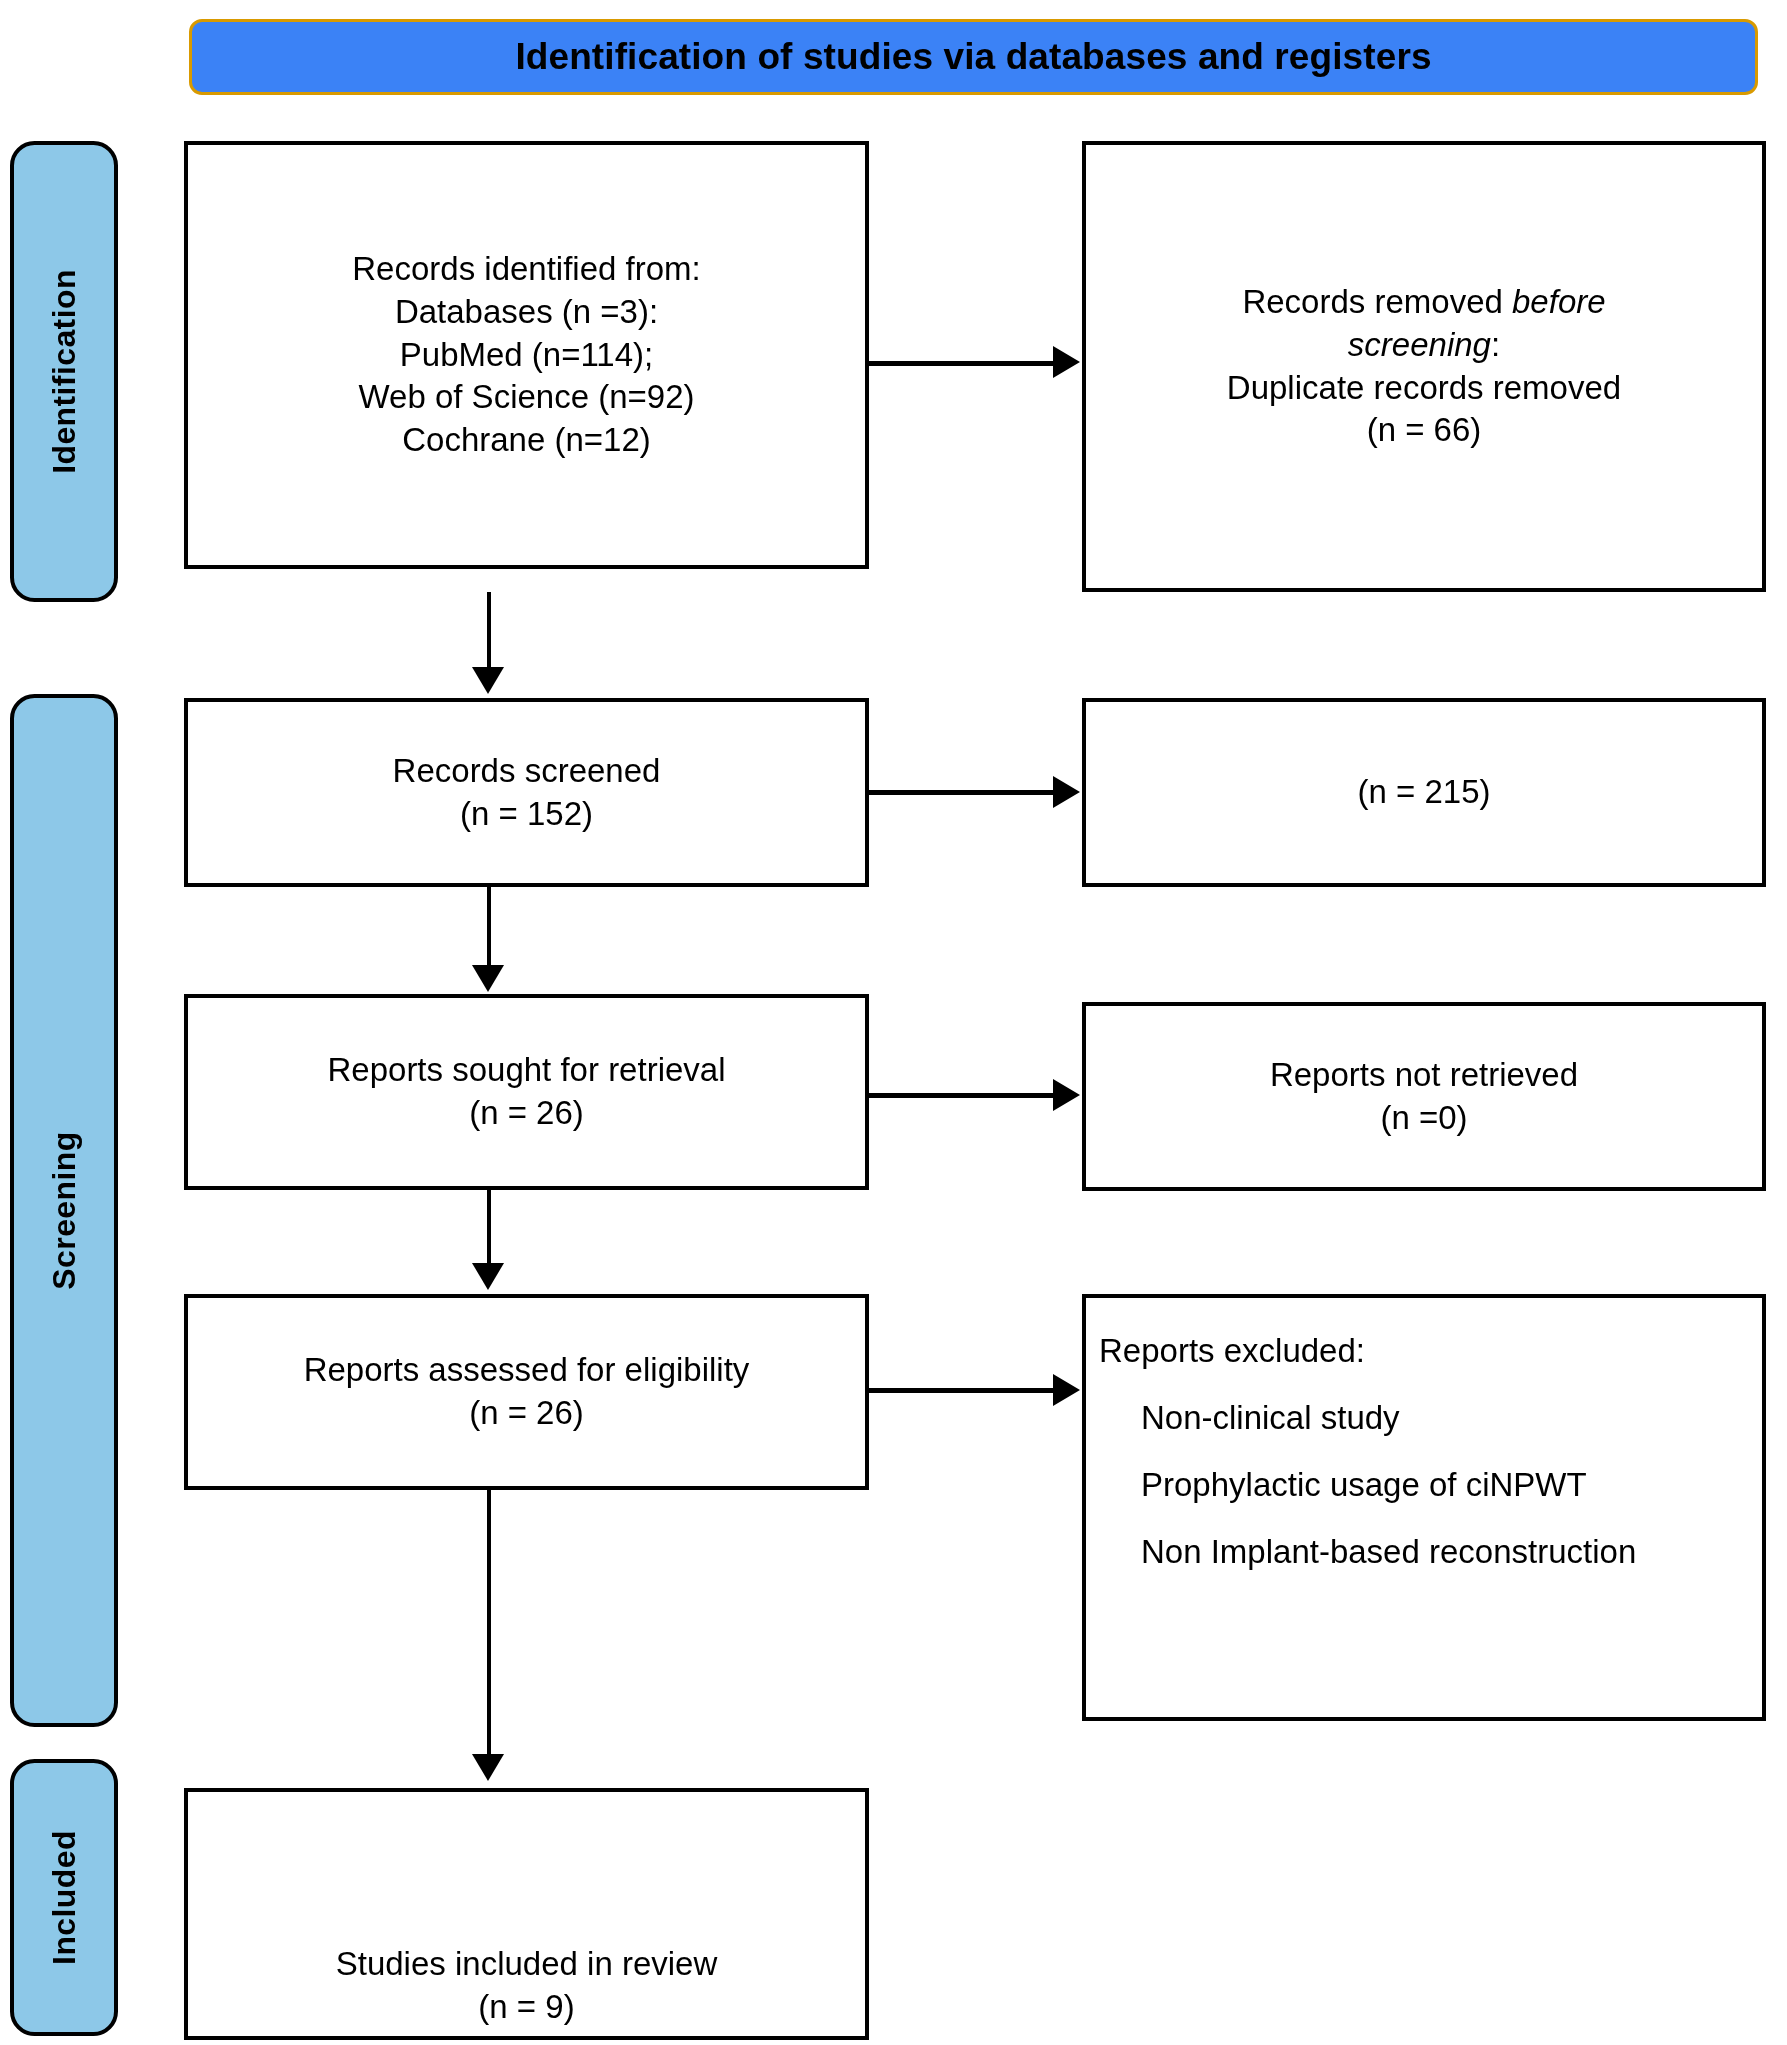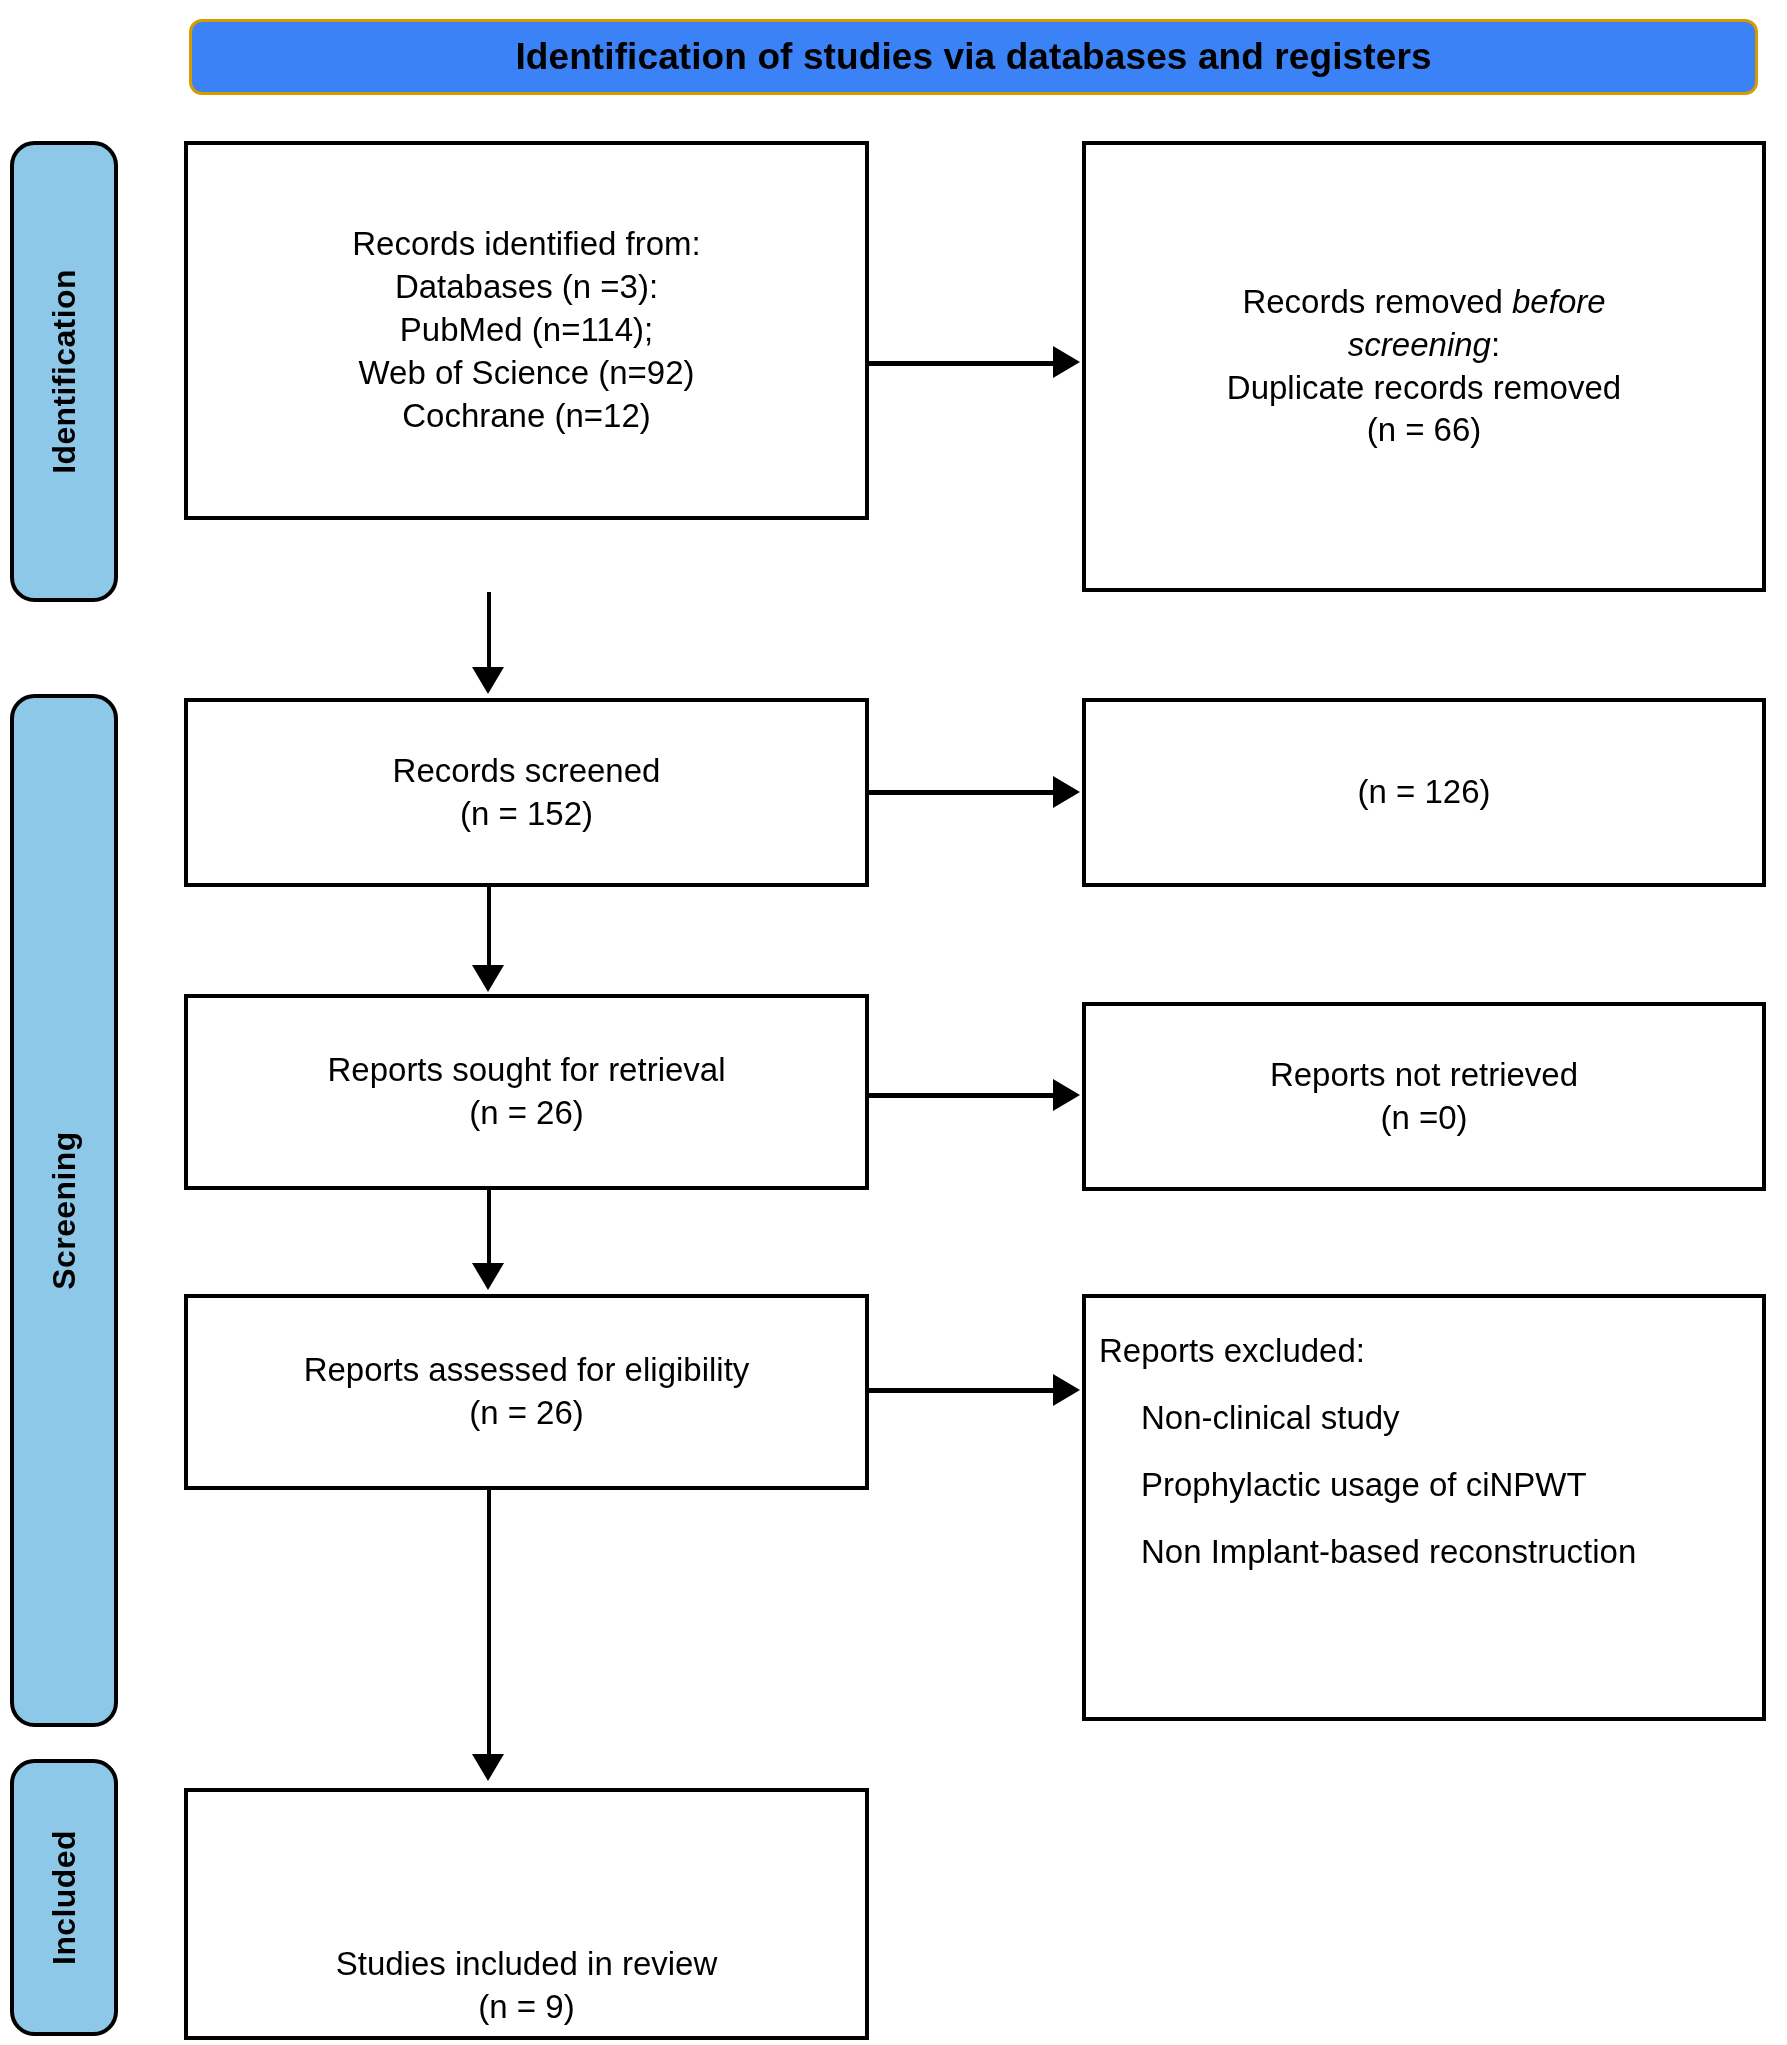--- a/index.html
+++ b/index.html
@@ -138,21 +138,21 @@
   </div>
 
   <div class="stage" style="left:10px; top:694px; width:108px; height:1033px;">
     <div class="stage-label">Screening</div>
   </div>
 
   <div class="stage" style="left:10px; top:1759px; width:108px; height:277px;">
     <div class="stage-label">Included</div>
   </div>
 
-  <div class="box" style="left:184px; top:141px; width:685px; height:379px;">
+  <div class="box" style="left:184px; top:141px; width:685px; height:428px;">
     <div class="box-inner">
       <span class="line">Records identified from:</span>
       <span class="line">Databases (n =3):</span>
       <span class="line">PubMed (n=114);</span>
       <span class="line">Web of Science (n=92)</span>
       <span class="line">Cochrane (n=12)</span>
     </div>
   </div>
 
   <div class="box" style="left:1082px; top:141px; width:684px; height:451px;">
@@ -172,21 +172,21 @@
 
   <div class="box" style="left:184px; top:698px; width:685px; height:189px;">
     <div class="box-inner">
       <span class="line">Records screened</span>
       <span class="line">(n = 152)</span>
     </div>
   </div>
 
   <div class="box" style="left:1082px; top:698px; width:684px; height:189px;">
     <div class="box-inner">
-      <span class="line">(n = 126)</span>
+      <span class="line">(n = 215)</span>
     </div>
   </div>
 
   <div class="hline" style="left:869px; top:790px; width:186px;"></div>
   <div class="arrow-right" style="left:1053px; top:776px;"></div>
 
   <div class="vline" style="left:487px; top:887px; width:4.3px; height:81px;"></div>
   <div class="arrow-down" style="left:472px; top:965px;"></div>
 
   <div class="box" style="left:184px; top:994px; width:685px; height:196px;">

